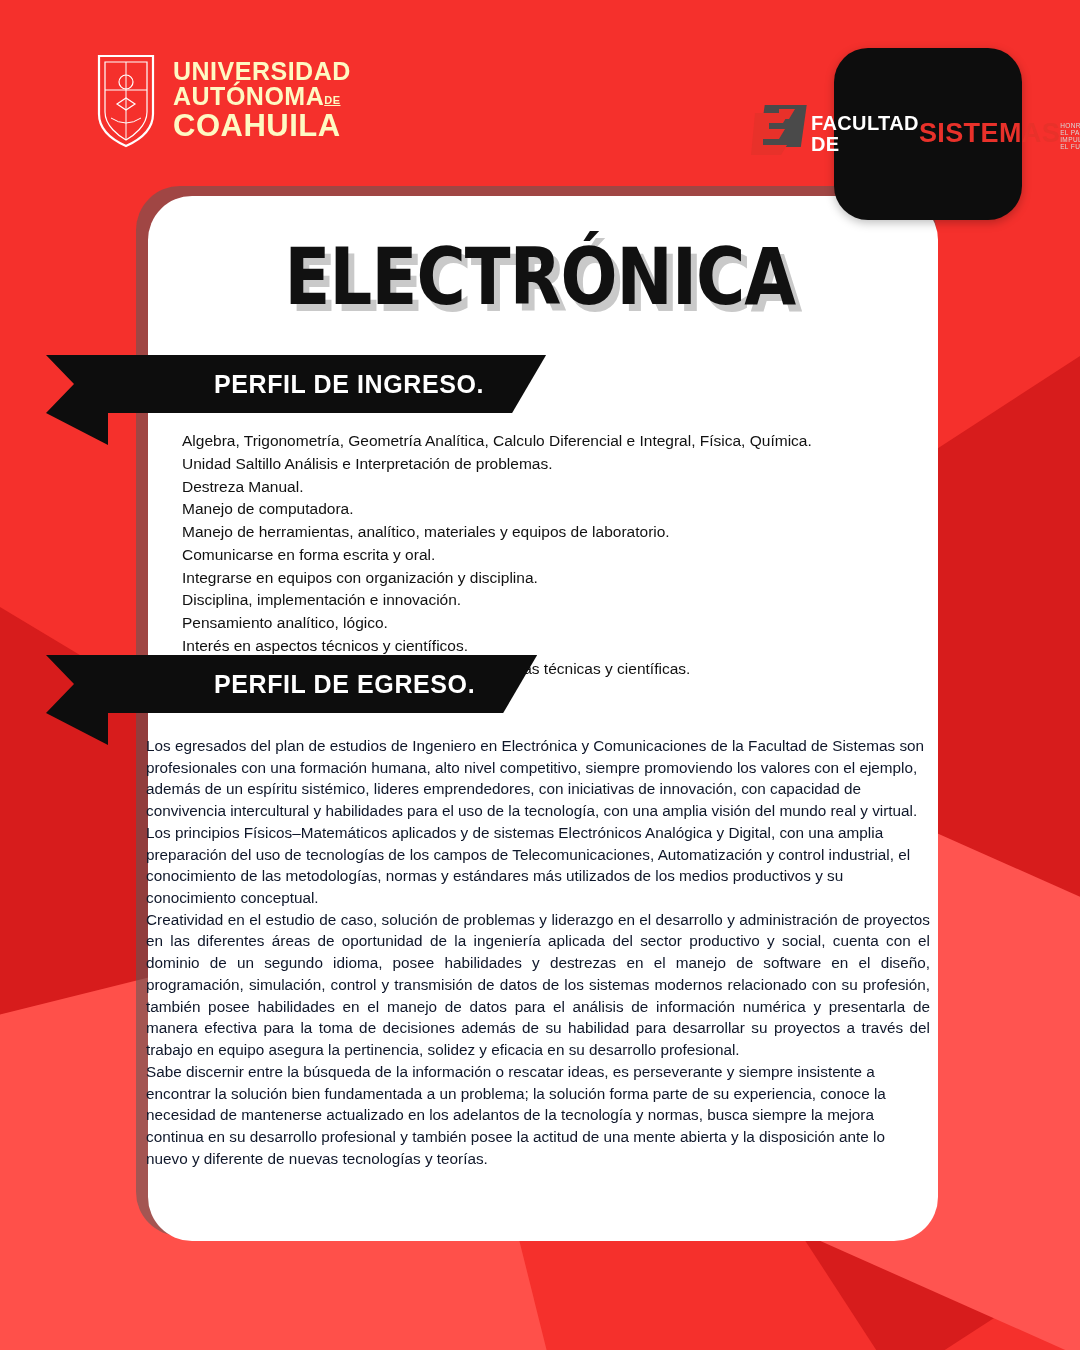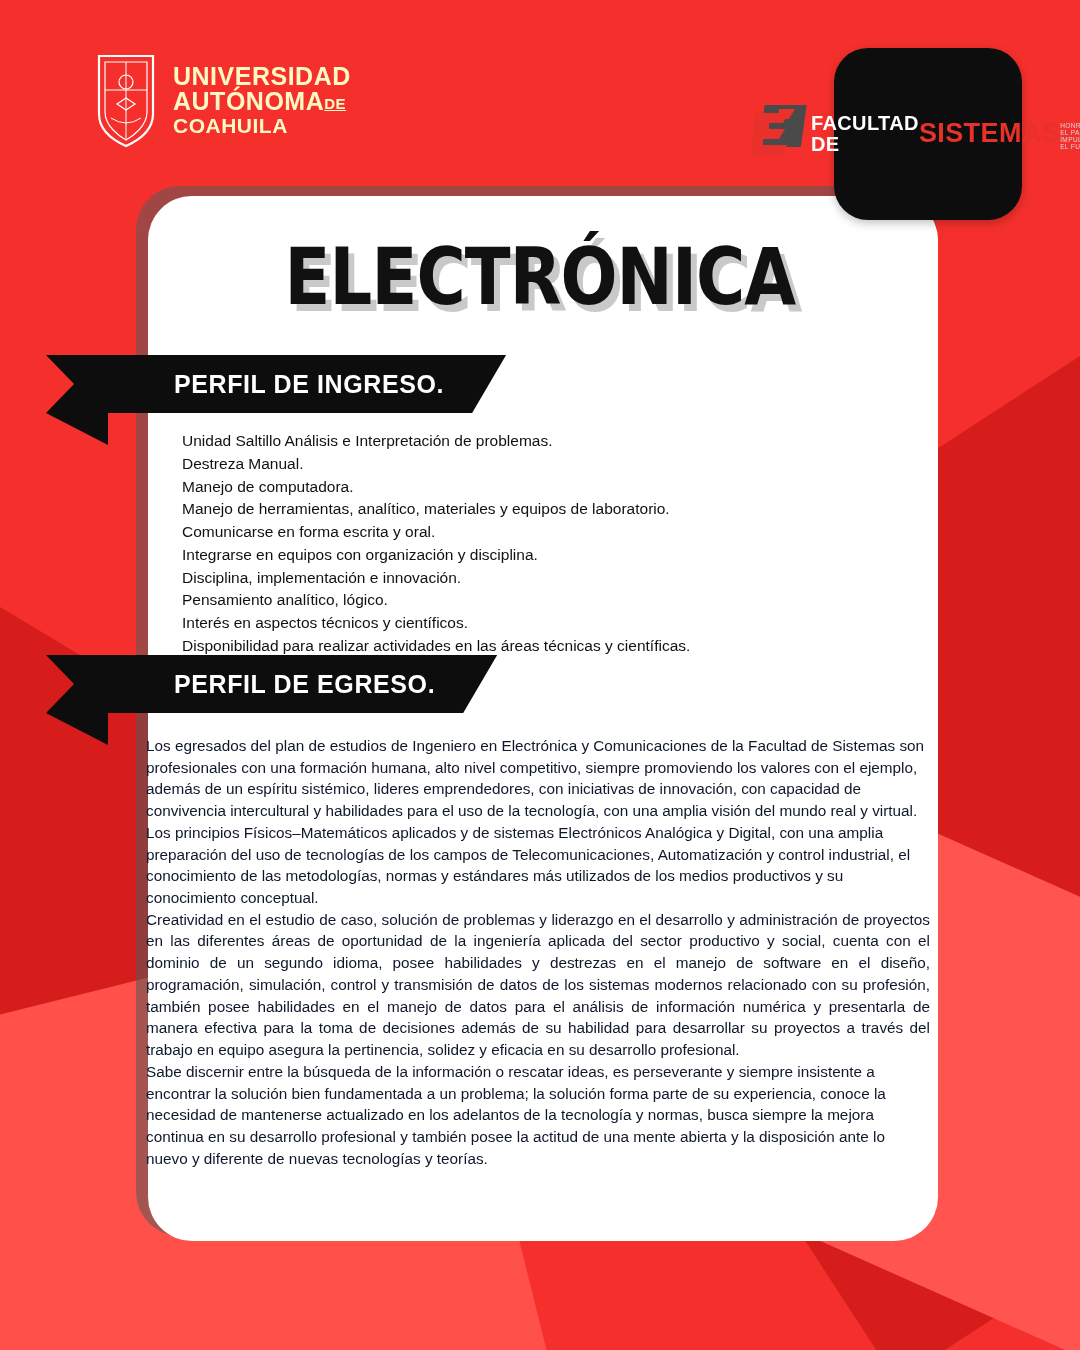--- a/index.html
+++ b/index.html
@@ -85,27 +85,27 @@
   }
   .uadec-text .l1 {
     font-size: 25px;
     font-weight: 700;
   }
   .uadec-text .l2 {
     font-size: 25px;
     font-weight: 700;
   }
   .uadec-text .l2 sup {
-    font-size: 15px;
+    font-size: 11px;
     font-weight: 700;
     vertical-align: 1px;
     text-decoration: underline;
   }
   .uadec-text .l3 {
-    font-size: 21px;
+    font-size: 31px;
     font-weight: 700;
   }
 
   .fac-badge {
     position: absolute;
     right: 58px;
     top: 48px;
     width: 188px;
     height: 172px;
     background: #0d0d0d;
@@ -202,20 +202,21 @@
     align-items: center;
     padding: 0 62px 0 12px;
     clip-path: polygon(0 0, 100% 0, calc(100% - 34px) 100%, 0 100%);
   }
   .ribbon .label {
     color: #ffffff;
     font-size: 25px;
     font-weight: 700;
     letter-spacing: .6px;
     white-space: nowrap;
+    margin-left: 40px;
   }
   .ribbon .fold {
     position: absolute;
     left: 0;
     top: 58px;
     width: 62px;
     height: 32px;
     background: #0d0d0d;
     clip-path: polygon(0 0, 100% 0, 100% 100%);
   }
@@ -306,20 +307,21 @@
 
 <div class="ribbon" id="ribbon-ingreso">
   <div class="tail"></div>
   <div class="body">
     <span class="label">PERFIL DE INGRESO.</span>
   </div>
   <div class="fold"></div>
 </div>
 
 <div class="ingreso-list">
+  <div>Algebra, Trigonometría, Geometría Analítica, Calculo Diferencial e Integral, Física, Química.</div>
   <div>Unidad Saltillo Análisis e Interpretación de problemas.</div>
   <div>Destreza Manual.</div>
   <div>Manejo de computadora.</div>
   <div>Manejo de herramientas, analítico, materiales y equipos de laboratorio.</div>
   <div>Comunicarse en forma escrita y oral.</div>
   <div>Integrarse en equipos con organización y disciplina.</div>
   <div>Disciplina, implementación e innovación.</div>
   <div>Pensamiento analítico, lógico.</div>
   <div>Interés en aspectos técnicos y científicos.</div>
   <div>Disponibilidad para realizar actividades en las áreas técnicas y científicas.</div>

